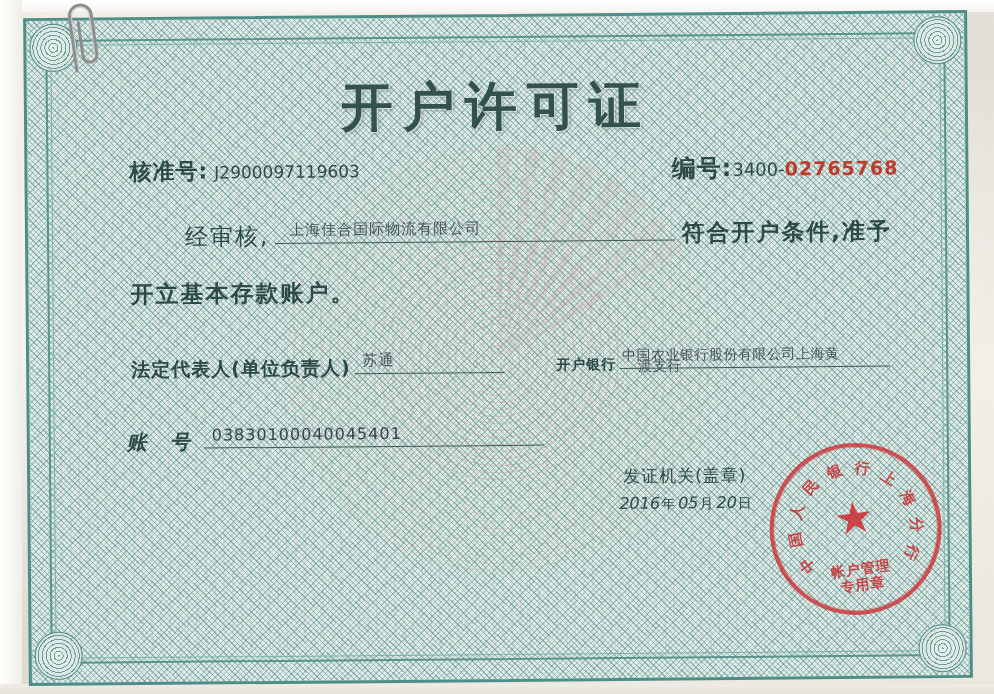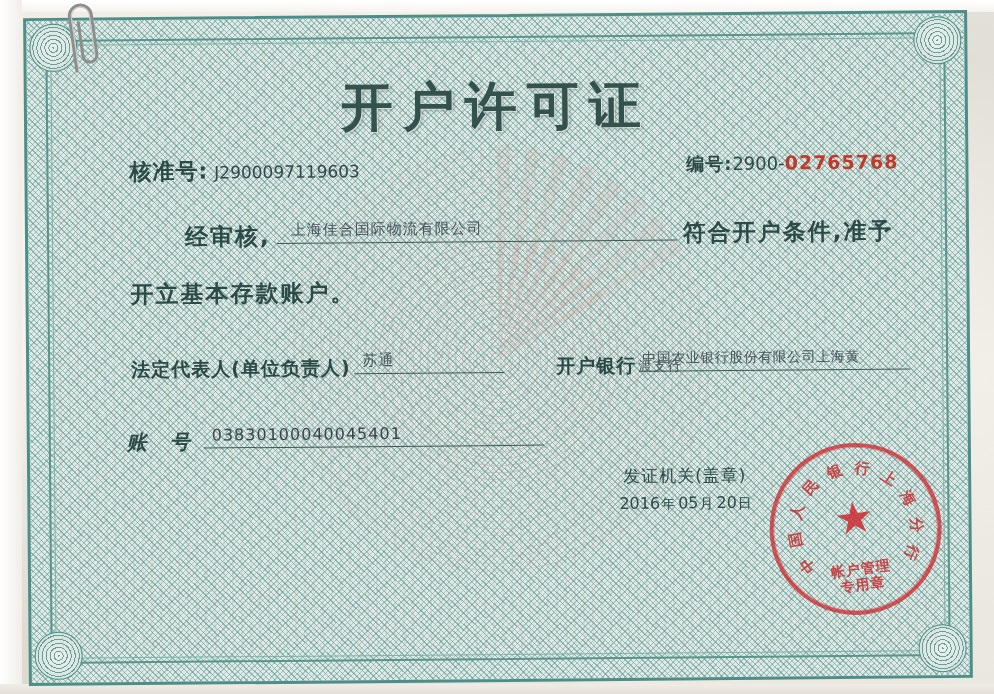--- a/index.html
+++ b/index.html
@@ -161,27 +161,27 @@
     font-weight: bold;
     letter-spacing: 1px;
   }
 
   
   #row-approval { left: 105px; top: 140px; }
   #row-approval .label { font-size: 22px; }
   #row-approval .val { margin-left: 6px; font-size: 17px; color: #36484f; }
 
   #row-serial { right: 70px; top: 140px; text-align: right; }
-  #row-serial .label { font-size: 18px; }
+  #row-serial .label { font-size: 24px; }
   #row-serial .num-prefix { font-size: 18px; color: #2c4a47; }
   #row-serial .num-red { font-size: 19px; }
 
   
   #row-body1 { left: 160px; top: 205px; }
-  #row-body1 .lead { font-size: 23px; font-weight: bold; letter-spacing: 2px; }
+  #row-body1 .lead { font-size: 23px; font-weight: normal; letter-spacing: 2px; }
   .fill-line {
     display: inline-block;
     border-bottom: 1.5px solid #3c5a56;
     text-align: center;
     vertical-align: baseline;
     position: relative;
   }
   #blank-company {
     width: 400px;
     margin: 0 6px;
@@ -204,21 +204,21 @@
   #row-rep { left: 105px; top: 340px; }
   #row-rep .label { font-size: 19px; }
   #blank-rep { width: 150px; margin-left: 4px; }
   #blank-rep .handwriting {
     position: absolute; left: 8px; bottom: 3px;
     font-size: 15px; color: #47555d; letter-spacing: 1px;
   }
 
   
   #row-bank { left: 530px; top: 340px; }
-  #row-bank .label { font-size: 19px; }
+  #row-bank .label { font-size: 14px; }
   #blank-bank { width: 270px; margin-left: 4px; }
   #blank-bank .handwriting {
     position: absolute; left: 2px; bottom: 3px;
     font-size: 14px; color: #47555d; letter-spacing: 0.5px;
   }
   #bank-line2 {
     position: absolute;
     left: 612px; top: 345px;
     font-size: 14px;
     color: #47555d;
@@ -241,21 +241,21 @@
     font-size: 17px;
     color: #2c4a47;
     letter-spacing: 1px;
   }
   #date-line {
     position: absolute;
     left: 592px; top: 481px;
     font-size: 16px;
     color: #2c4a47;
   }
-  #date-line .dnum { font-size: 16px; }
+  #date-line .dnum { font-size: 16px; font-style: italic; }
   #date-line .dunit { font-size: 14px; margin: 0 3px 0 1px; }
 
   
   #seal {
     position: absolute;
     left: 742px;
     top: 432px;
     width: 164px;
     height: 164px;
     border-radius: 50%;
@@ -354,21 +354,21 @@
 
     <div class="content">
 
       <div class="doc-title">开户许可证</div>
 
       <div class="row" id="row-approval">
         <span class="label">核准号:</span><span class="val">J2900097119603</span>
       </div>
 
       <div class="row" id="row-serial">
-        <span class="label">编号:</span><span class="num-prefix">2900-</span><span class="num-red value-red">02765768</span>
+        <span class="label">编号:</span><span class="num-prefix">3400-</span><span class="num-red value-red">02765768</span>
       </div>
 
       <div class="row" id="row-body1">
         <span class="lead">经审核,</span><span class="fill-line" id="blank-company"><span class="handwriting">上海佳合国际物流有限公司</span></span><span class="tail">符合开户条件,准予</span>
       </div>
 
       <div class="row" id="row-body2">开立基本存款账户。</div>
 
       <div class="row" id="row-rep">
         <span class="label">法定代表人(单位负责人)</span><span class="fill-line" id="blank-rep"><span class="handwriting">苏通</span></span>

